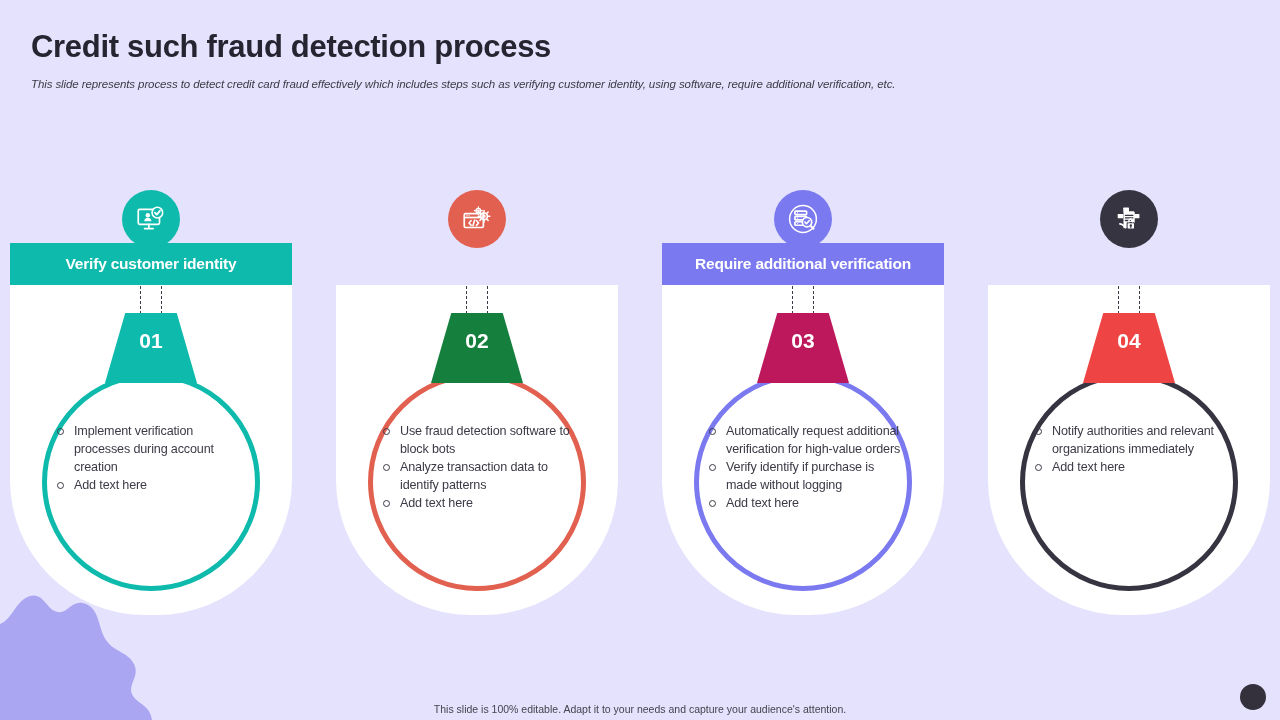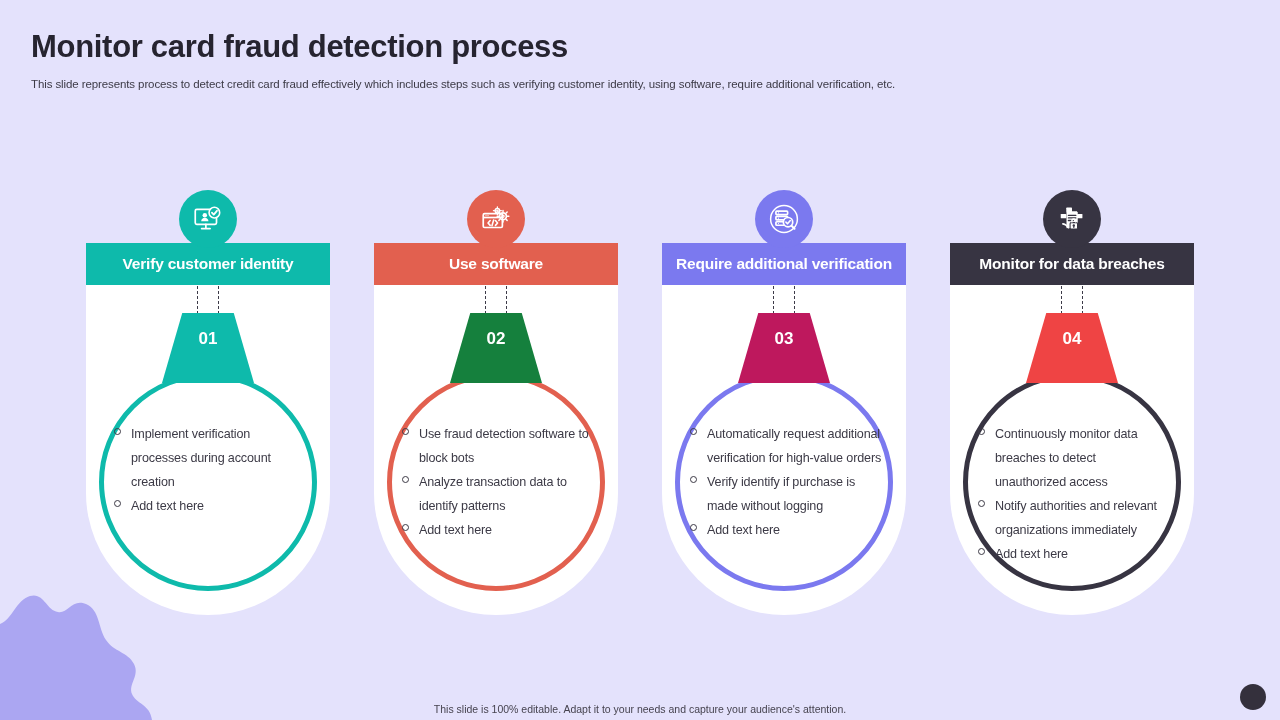--- a/index.html
+++ b/index.html
@@ -21,29 +21,30 @@
   
   .page-title {
     position:absolute; left:31px; top:29px;
     font-size:31px; font-weight:bold; color:#262430;
     letter-spacing:-0.3px;
   }
   .page-subtitle {
     position:absolute; left:31px; top:78px;
     font-size:11.5px; color:#3c3a46;
     letter-spacing:-0.1px;
+    font-style:italic;
   }
 
   
   .cards {
     position:absolute; left:0; top:190px;
     width:1280px; height:430px;
     display:flex; justify-content:center; gap:44px;
   }
-  .card { position:relative; width:244px; height:425px; }
+  .card { position:relative; width:282px; height:425px; }
 
   
   .icon-bubble {
     position:absolute; left:50%; top:0; transform:translateX(-50%);
     width:58px; height:58px; border-radius:50%;
     display:flex; align-items:center; justify-content:center;
     z-index:4;
   }
   .icon-bubble svg { width:34px; height:34px; display:block; }
 
@@ -73,40 +74,40 @@
               border-left:1.5px dashed #3d3b48; }
 
   
   .trapezoid {
     position:absolute; left:50%; top:123px; transform:translateX(-50%);
     width:92px; height:70px; z-index:3;
     clip-path:polygon(22% 0%, 78% 0%, 100% 100%, 0% 100%);
     display:flex; align-items:flex-start; justify-content:center;
   }
   .trapezoid span {
-    color:#ffffff; font-size:17px; font-weight:bold; margin-top:16px;
+    color:#ffffff; font-size:21px; font-weight:bold; margin-top:16px;
   }
 
   
   .ring {
     position:absolute; left:50%; top:183px; transform:translateX(-50%);
     width:218px; height:218px; border-radius:50%;
     border:5px solid currentColor; background:transparent;
     z-index:2;
   }
 
   
   .bullets {
     position:absolute; left:50%; top:232px; transform:translateX(-50%);
     width:196px; z-index:5;
   }
   .bullets ul { list-style:none; }
   .bullets li {
     position:relative; padding-left:21px;
-    font-size:12.6px; line-height:24px; color:#3c3a46;
+    font-size:12.6px; line-height:18px; color:#3c3a46;
     margin-bottom:0px; letter-spacing:-0.15px;
   }
   .bullets li::before {
     content:""; position:absolute; left:4px; top:6px;
     width:5px; height:5px; border:1px solid #3c3a46; border-radius:50%;
   }
 
   
   .footer {
     position:absolute; left:0; bottom:5px; width:100%;
@@ -118,21 +119,21 @@
 
 <div class="blob-wrap">
   <svg viewBox="0 0 200 140" width="200" height="140" preserveAspectRatio="none">
     <path d="M0,44 C12,40 16,20 30,16 C44,12 46,30 58,32 C68,34 72,18 86,24
              C100,30 98,48 106,60 C114,72 128,72 134,84 C140,96 128,104 132,114
              C136,124 150,124 152,140 L0,140 Z" fill="#aba6f2"></path>
   </svg>
 </div>
 <div class="corner-dot"></div>
 
-<div class="page-title">Monitor card fraud detection process</div>
+<div class="page-title">Credit such fraud detection process</div>
 <div class="page-subtitle">This slide represents process to detect credit card fraud effectively which includes steps such as verifying customer identity, using software, require additional verification, etc.</div>
 
 <div class="cards">
 
   <div class="card">
     <div class="card-body"></div>
     <div class="ring" style="color:#0ebaab"></div>
     <div class="icon-bubble" style="background:#0ebaab">
       <svg viewBox="0 0 32 32" fill="none" stroke="#fff" stroke-width="1.6">
         <rect x="4" y="7" width="20" height="14" rx="1.4"></rect>
@@ -173,23 +174,20 @@
         <path d="M10.5 17.4l-2 2.3 2 2.3M15.5 17.4l2 2.3-2 2.3M13.8 17l-1.6 5.4" stroke-linecap="round" stroke-linejoin="round" stroke-width="1.5"></path>
         <circle cx="22.6" cy="13.4" r="3.2" stroke-width="1.6"></circle>
         <circle cx="22.6" cy="13.4" r="1.05" stroke-width="1.3"></circle>
         <path d="M22.6 9.2v-1.3M22.6 18.9v-1.3M26.8 13.4h1.3M17.1 13.4h1.3
                  M25.6 10.4l.9-.9M18.7 17.3l.9-.9M25.6 16.4l.9.9M18.7 9.5l.9.9" stroke-width="1.4" stroke-linecap="round"></path>
         <circle cx="17.3" cy="8.2" r="2.1" stroke-width="1.4"></circle>
         <circle cx="17.3" cy="8.2" r="0.7" stroke-width="1.1"></circle>
         <path d="M17.3 5.4v-.9M17.3 11.9v-.9M20.1 8.2h.9M13.6 8.2h.9" stroke-width="1.2" stroke-linecap="round"></path>
       </svg>
     </div>
-    <div class="card-head" style="background:#e2604f">
-      <span>Use software</span>
-    </div>
     <div class="dashes">
         <i></i>
         <i></i>
       </div>
     <div class="trapezoid" style="background:#15803d">
       <span>02</span>
     </div>
     <div class="bullets">
       <ul>
         <li>Use fraud detection software to block bots</li>
@@ -246,33 +244,29 @@
         <path d="M11.2 9.2h9.6M10.6 13.3h-0.3M21.2 13.3h-0.4" stroke-width="1.2"></path>
         <path d="M10.8 9.4h10.6v15.2H10.8z" fill="#fff" stroke="none"></path>
         <path d="M12.6 12.6h7M12.6 15h7M12.6 17.4h4.6" stroke="#373442" stroke-width="1.2" stroke-linecap="round"></path>
         <path d="M7.4 20.6c2.6 0 4.2 2.2 5.4 3.6" stroke-width="1.5" stroke-linecap="round"></path>
         <rect x="14.2" y="19.4" width="7" height="6" rx="1" fill="#fff" stroke="#373442" stroke-width="1"></rect>
         <path d="M15.9 19.4v-1.5a1.8 1.8 0 0 1 3.6 0v1.5" stroke="#fff" stroke-width="1.4" fill="none"></path>
         <circle cx="17.7" cy="22" r="1.1" fill="#373442" stroke="none"></circle>
         <path d="M17.7 22.4v1.6" stroke="#373442" stroke-width="1.1" stroke-linecap="round"></path>
       </svg>
     </div>
-    <div class="card-head" style="background:#373442">
-      <span>Monitor for data breaches</span>
-    </div>
     <div class="dashes">
         <i></i>
         <i></i>
       </div>
     <div class="trapezoid" style="background:#ef4444">
       <span>04</span>
     </div>
     <div class="bullets">
       <ul>
-        <li>Continuously monitor data breaches to detect unauthorized access</li>
         <li>Notify authorities and relevant organizations immediately</li>
         <li>Add text here</li>
       </ul>
     </div>
   </div>
 
 </div>
 
 <div class="footer">This slide is 100% editable. Adapt it to your needs and capture your audience's attention.</div>
 

